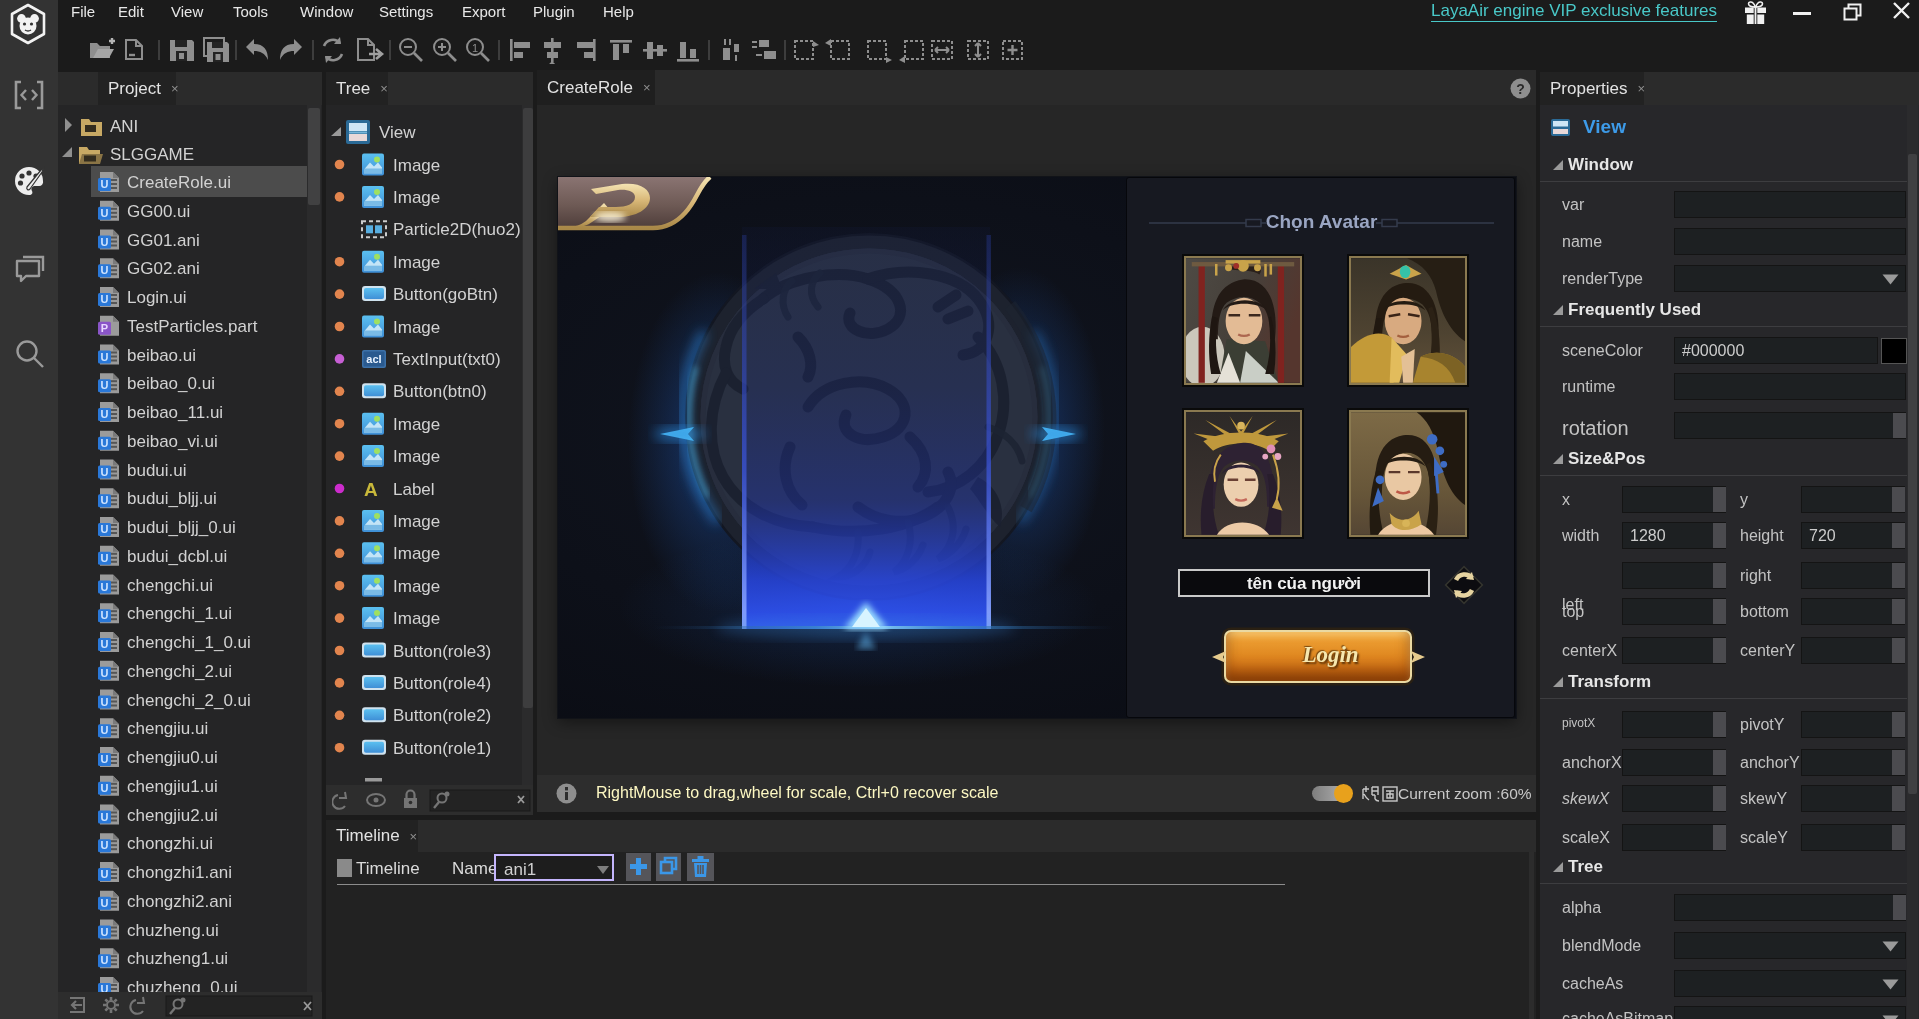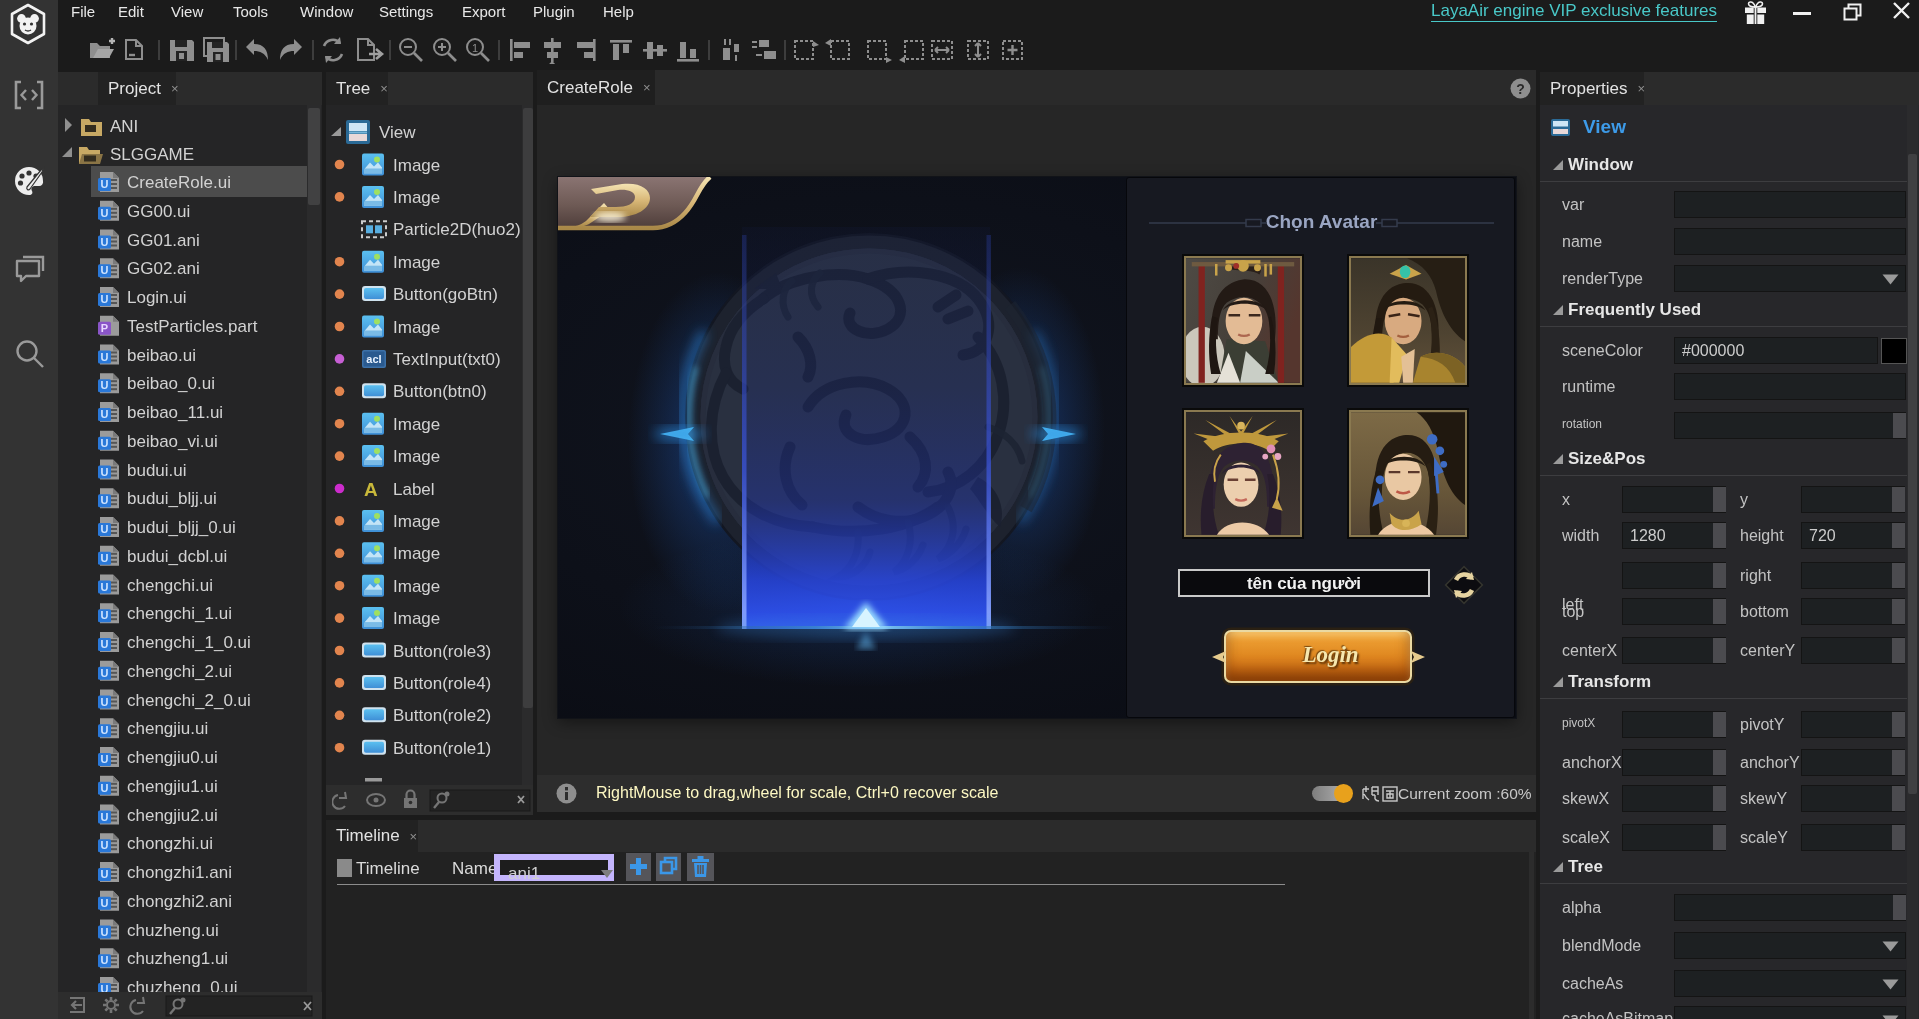--- a/index.html
+++ b/index.html
@@ -792,21 +792,21 @@
  <span class="abs" style="left:861px;top:10px;font-size:15.5px;color:#c8c8c8;white-space:nowrap;">Current zoom :60%</span>
 </div>
 
 <div class="abs" style="left:326px;top:820px;width:1210px;height:199px;background:#222222;"></div>
 <div class="abs panelhdr" style="left:326px;top:820px;width:1210px;height:32px;"></div>
 <div class="abs tab" style="left:326px;top:820px;width:92px;height:32px;">Timeline<span class="x">×</span></div>
 <div id="timeline-row">
  <div class="abs" style="left:337px;top:859px;width:15px;height:18px;background:#8a8a8a;"></div>
  <span class="abs" style="left:356px;top:859px;font-size:17px;color:#dadada;">Timeline</span>
  <span class="abs" style="left:452px;top:859px;font-size:17px;color:#dadada;">Name:</span>
- <div class="abs" style="left:494px;top:854px;width:120px;height:27px;background:#1d1d1d;border:6px solid #c4b5fd;">
+ <div class="abs" style="left:494px;top:854px;width:120px;height:27px;background:#1d1d1d;border:2px solid #c4b5fd;">
    <span class="abs" style="left:8px;top:4px;font-size:17px;color:#d0d0d0;">ani1</span>
    <svg class="abs" style="left:100px;top:9px;" width="14" height="10" viewBox="0 0 14 10">
           <path d="M1 1 L13 1 L7 9 Z" fill="#7e7e7e"></path>
         </svg>
  </div>
  <div class="abs" style="left:626px;top:853px;width:25px;height:28px;background:#55555a;"></div>
  <svg class="abs" style="left:629px;top:856px;" width="19" height="22" viewBox="0 0 19 22">
         <path d="M7 2 L12 2 L12 8 L18 8 L18 13 L12 13 L12 19 L7 19 L7 13 L1 13 L1 8 L7 8 Z" fill="#3b97e8"></path>
       </svg>
  <div class="abs" style="left:656px;top:853px;width:25px;height:28px;background:#55555a;"></div>
@@ -852,21 +852,21 @@
         <path d="M11 1 L11 11 L1 11 Z" fill="#9a9a9a"></path>
       </svg>
 <span class="abs" style="left:1568px;top:300px;font-size:17px;font-weight:bold;color:#e6e6e6;">Frequently Used</span>
 <div class="abs" style="left:1540px;top:326px;width:368px;height:1px;background:#3d3d40;"></div>
 <span class="abs lbl" style="left:1562px;top:342px;font-size:16px;">sceneColor</span>
 <div class="abs inp" style="left:1674px;top:337px;width:204px;height:27px;"></div>
 <span class="abs" style="left:1682px;top:342px;font-size:16px;color:#cccccc;">#000000</span>
 <div class="abs" style="left:1881px;top:338px;width:26px;height:26px;background:#000;border:1px solid #555;"></div>
 <span class="abs lbl" style="left:1562px;top:378px;font-size:16px;">runtime</span>
 <div class="abs inp" style="left:1674px;top:373px;width:232px;height:27px;"></div>
-<span class="abs lbl" style="left:1562px;top:417px;font-size:12px;">rotation</span>
+<span class="abs lbl" style="left:1562px;top:417px;font-size:20px;">rotation</span>
 <div class="abs inp" style="left:1674px;top:412px;width:232px;height:27px;"></div>
 <div class="abs" style="left:1893px;top:413px;width:13px;height:25px;background:#4b4b4f;"></div>
 <svg class="abs" style="left:1552px;top:453px;" width="12" height="12" viewBox="0 0 12 12">
         <path d="M11 1 L11 11 L1 11 Z" fill="#9a9a9a"></path>
       </svg>
 <span class="abs" style="left:1568px;top:449px;font-size:17px;font-weight:bold;color:#e6e6e6;">Size&amp;Pos</span>
 <div class="abs" style="left:1540px;top:475px;width:368px;height:1px;background:#3d3d40;"></div>
 <span class="abs lbl" style="left:1562px;top:491px;font-size:16px;">x</span>
 <div class="abs inp" style="left:1622px;top:486px;width:104px;height:27px;"></div>
 <div class="abs" style="left:1713px;top:487px;width:13px;height:25px;background:#4b4b4f;"></div>
@@ -909,21 +909,21 @@
 <div class="abs" style="left:1713px;top:712px;width:13px;height:25px;background:#4b4b4f;"></div>
 <span class="abs lbl" style="left:1740px;top:716px;font-size:16px;">pivotY</span>
 <div class="abs inp" style="left:1801px;top:711px;width:104px;height:27px;"></div>
 <div class="abs" style="left:1892px;top:712px;width:13px;height:25px;background:#4b4b4f;"></div>
 <span class="abs lbl" style="left:1562px;top:754px;font-size:16px;">anchorX</span>
 <div class="abs inp" style="left:1622px;top:749px;width:104px;height:27px;"></div>
 <div class="abs" style="left:1713px;top:750px;width:13px;height:25px;background:#4b4b4f;"></div>
 <span class="abs lbl" style="left:1740px;top:754px;font-size:16px;">anchorY</span>
 <div class="abs inp" style="left:1801px;top:749px;width:104px;height:27px;"></div>
 <div class="abs" style="left:1892px;top:750px;width:13px;height:25px;background:#4b4b4f;"></div>
-<span class="abs lbl" style="left:1562px;top:790px;font-size:16px;">skewX</span>
+<span class="abs lbl" style="left:1562px;top:790px;font-size:16px;font-style:italic;">skewX</span>
 <div class="abs inp" style="left:1622px;top:785px;width:104px;height:27px;"></div>
 <div class="abs" style="left:1713px;top:786px;width:13px;height:25px;background:#4b4b4f;"></div>
 <span class="abs lbl" style="left:1740px;top:790px;font-size:16px;">skewY</span>
 <div class="abs inp" style="left:1801px;top:785px;width:104px;height:27px;"></div>
 <div class="abs" style="left:1892px;top:786px;width:13px;height:25px;background:#4b4b4f;"></div>
 <span class="abs lbl" style="left:1562px;top:829px;font-size:16px;">scaleX</span>
 <div class="abs inp" style="left:1622px;top:824px;width:104px;height:27px;"></div>
 <div class="abs" style="left:1713px;top:825px;width:13px;height:25px;background:#4b4b4f;"></div>
 <span class="abs lbl" style="left:1740px;top:829px;font-size:16px;">scaleY</span>
 <div class="abs inp" style="left:1801px;top:824px;width:104px;height:27px;"></div>

